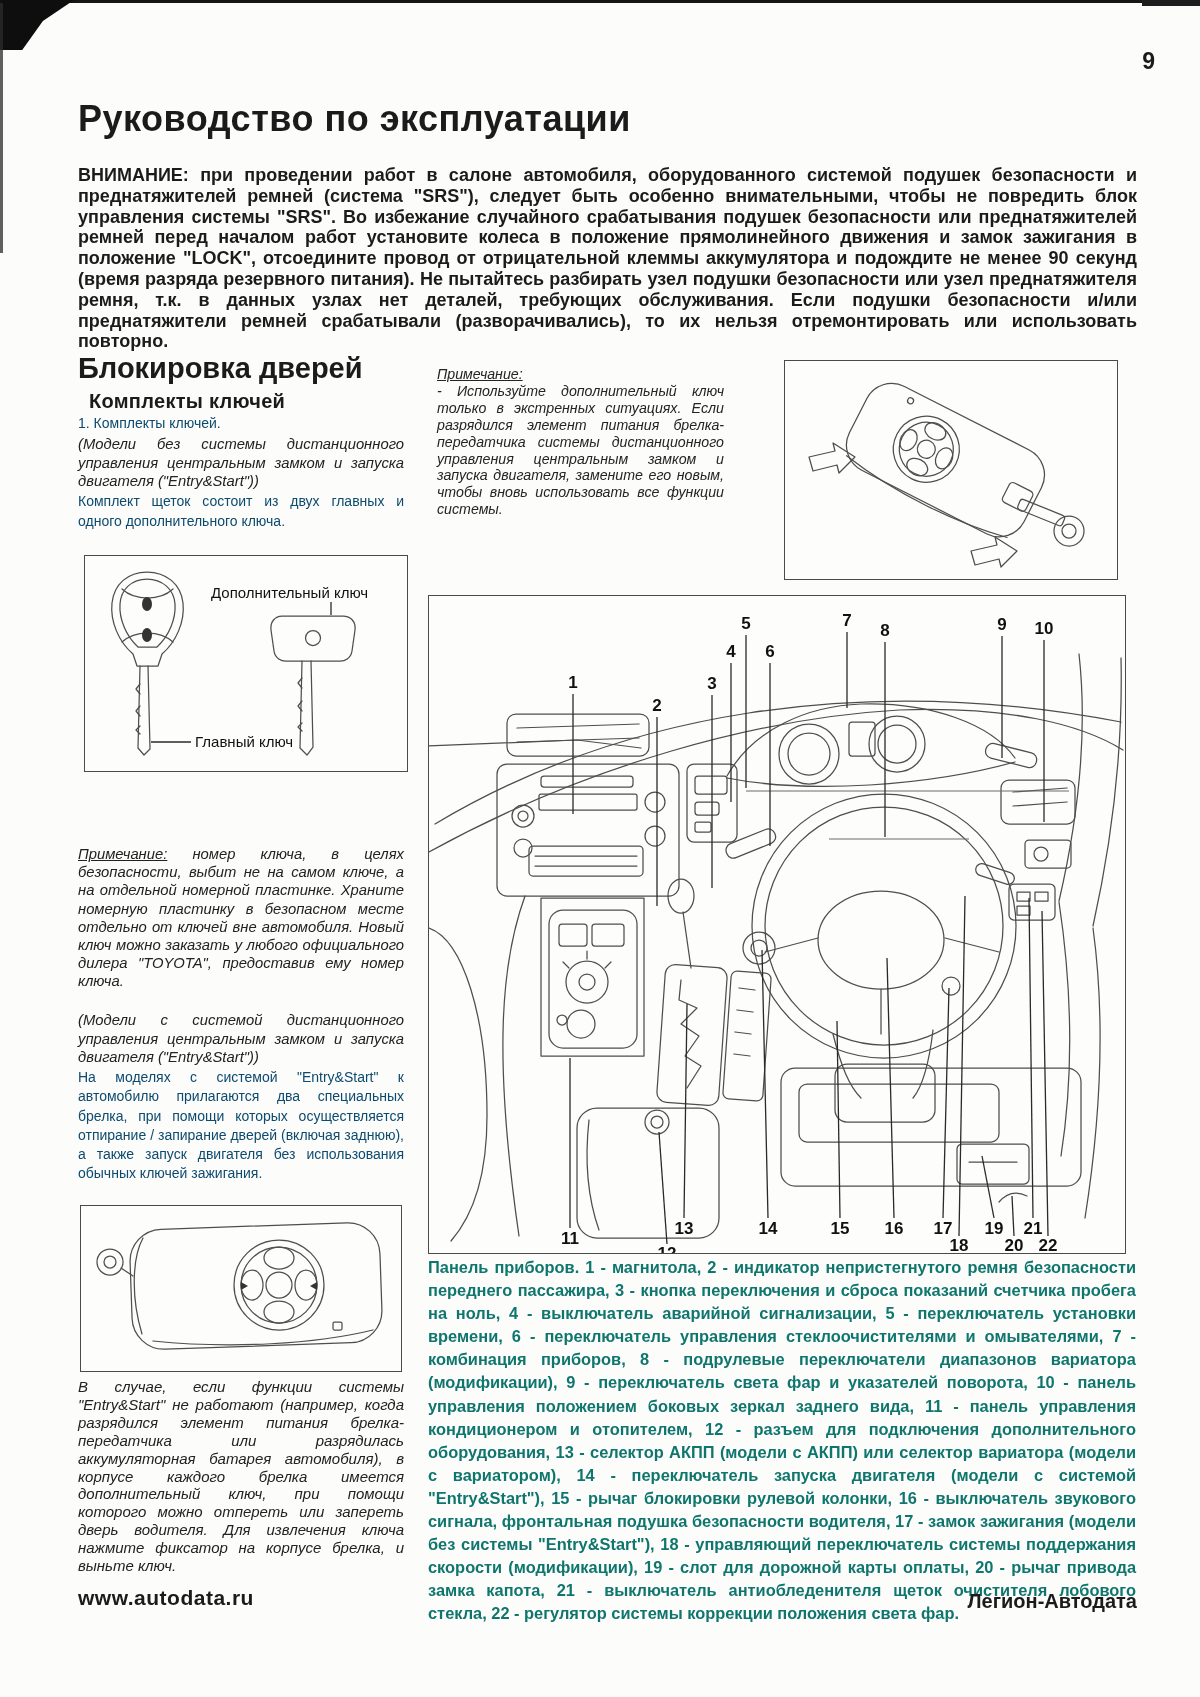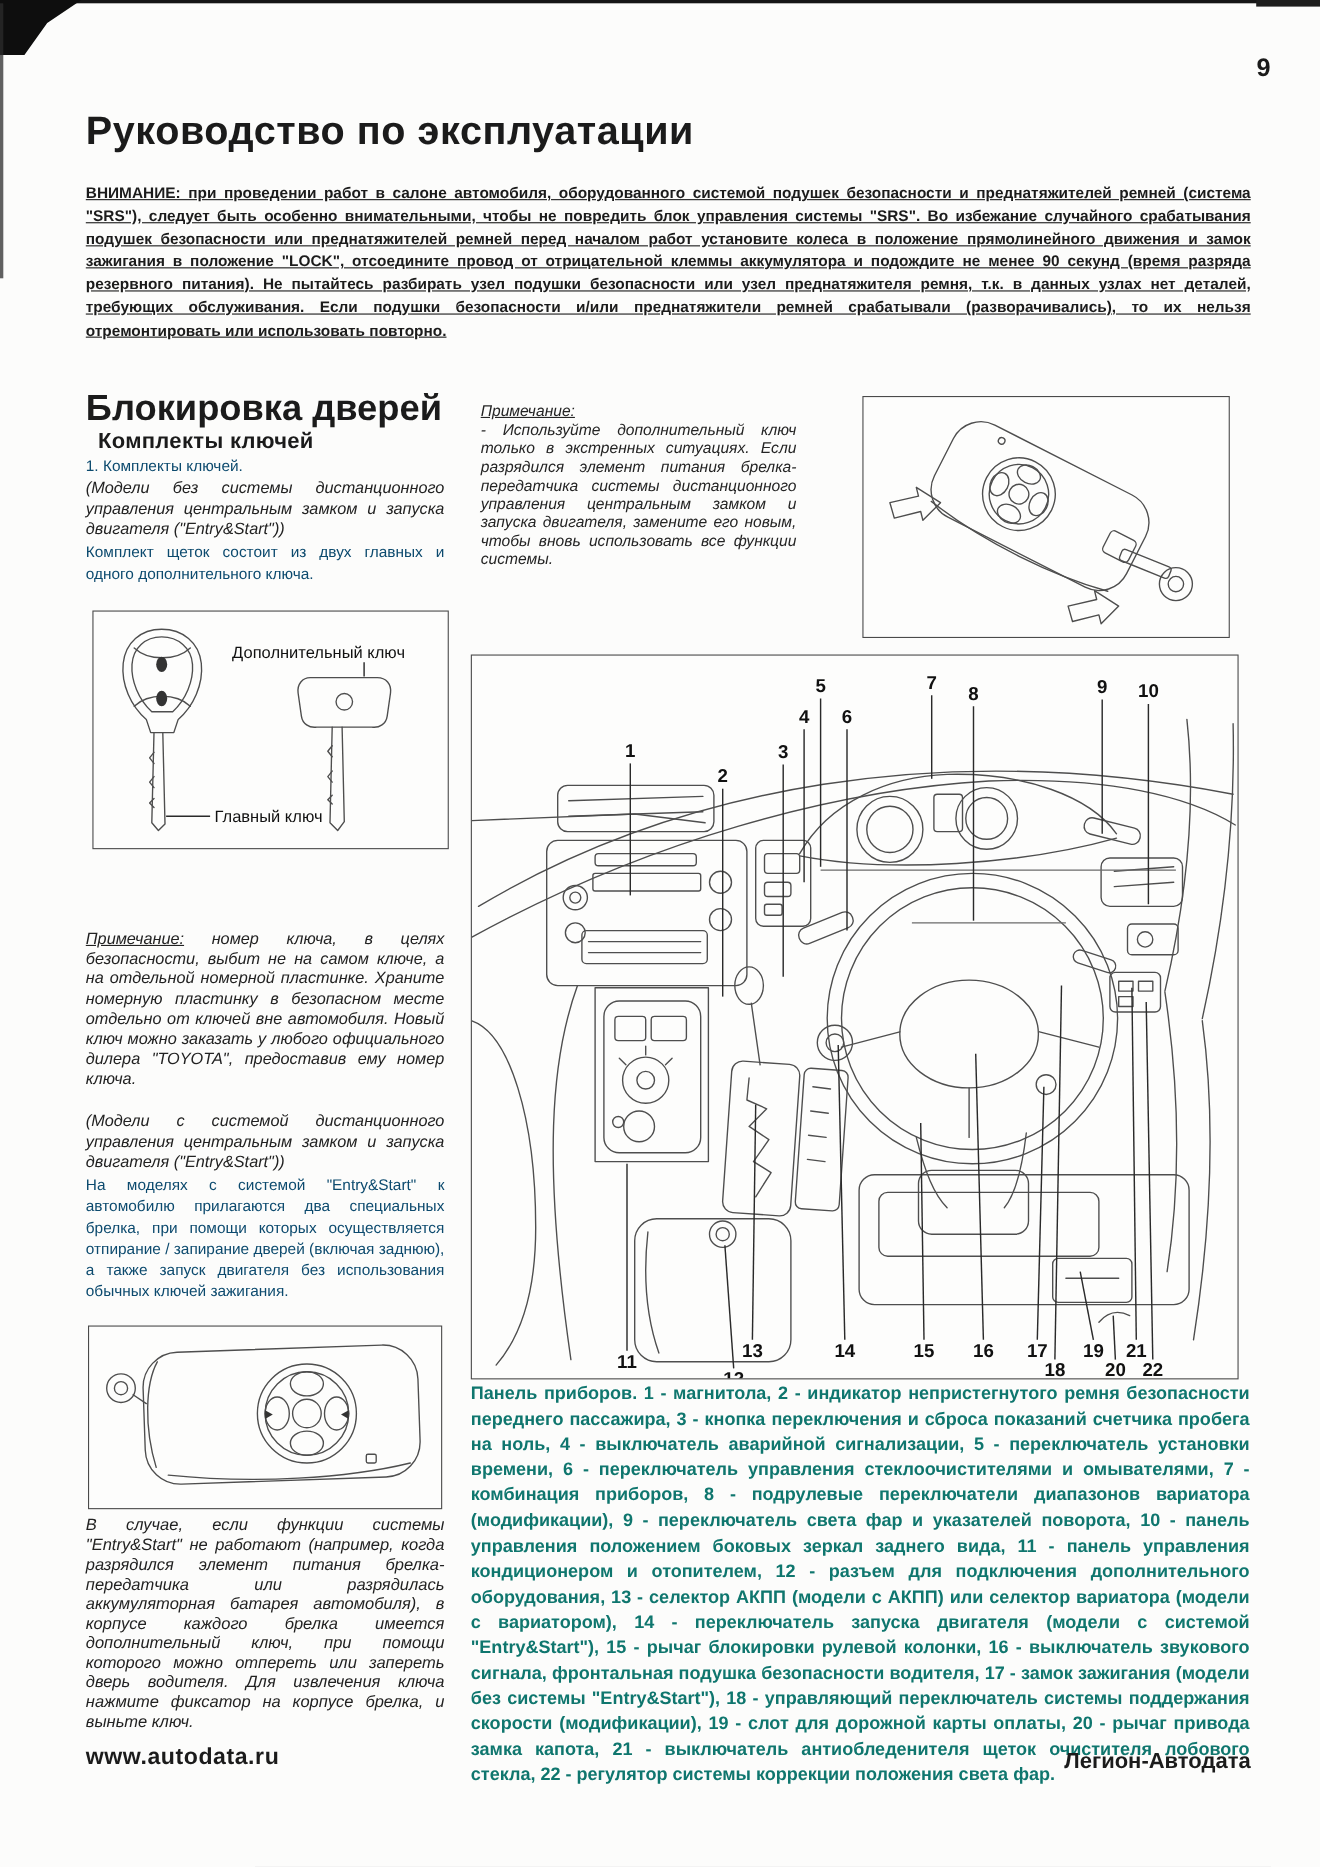--- a/index.html
+++ b/index.html
@@ -8,23 +8,23 @@
   .abs{position:absolute;}
   
   .art-top{left:0;top:0;width:1200px;height:3px;background:#161616;}
   .art-blob{left:0;top:0;width:74px;height:50px;background:#0e0e0e;
             clip-path:polygon(0 0,100% 0,58% 42%,30% 100%,0 100%);}
   .art-tr{right:0;top:0;width:58px;height:6px;background:#1d1d1d;}
   .art-left{left:0;top:3px;width:3px;height:250px;background:#2c2c2c;opacity:.75;}
   
   .pagenum{left:1095px;top:48px;width:60px;font-size:23px;font-weight:700;text-align:right;}
   .title{left:78px;top:98px;width:900px;font-size:36px;font-weight:700;letter-spacing:.5px;}
-  .warning{left:78px;top:165px;width:1059px;font-size:14px;font-weight:700;
-           line-height:20.8px;text-align:justify;text-decoration:underline;}
-  .h2{left:78px;top:352px;font-size:33px;font-weight:700;}
+  .warning{left:78px;top:165px;width:1059px;font-size:18px;font-weight:700;
+           line-height:20.8px;text-align:justify;}
+  .h2{left:78px;top:352px;font-size:29px;font-weight:700;}
   .h3{left:89px;top:390px;font-size:20px;font-weight:700;letter-spacing:.3px;}
   .body-p{font-size:14px;line-height:19.6px;text-align:justify;color:#0c4a6e;}
   .ital{font-style:italic;font-size:14.8px;line-height:18.6px;text-align:justify;color:#222;}
   .p1{left:78px;top:414px;width:326px;}
   .p2{left:78px;top:435px;width:326px;}
   .p3{left:78px;top:492px;width:326px;}
   .p4{left:78px;top:779px;width:326px;line-height:20.6px;}
   .p5{left:78px;top:845px;width:326px;line-height:18.2px;}
   .p6{left:78px;top:1011px;width:326px;}
   .p7{left:78px;top:1068px;width:326px;line-height:19.3px;}

